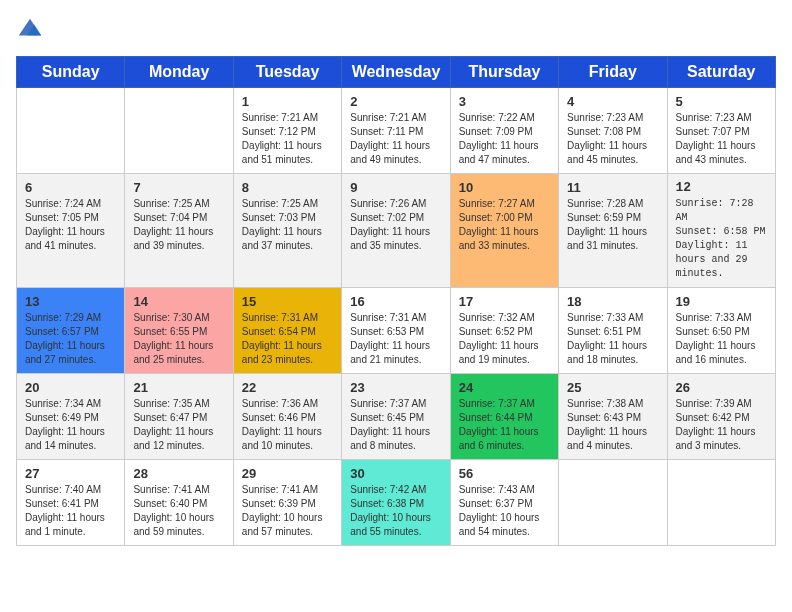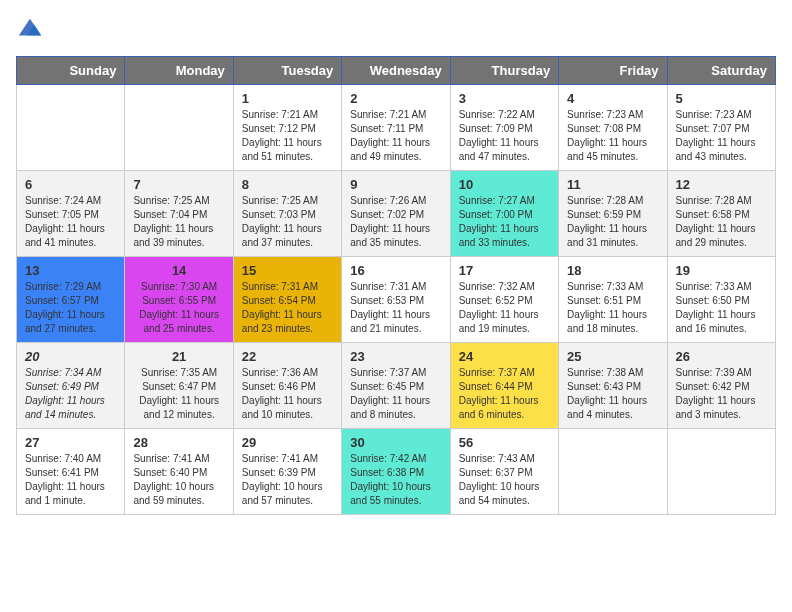--- a/index.html
+++ b/index.html
@@ -41,26 +41,26 @@
     .location {
       font-size: 14px;
       color: #555;
     }
     .calendar {
       width: 100%;
       border-collapse: collapse;
       border: 1px solid #ccc;
     }
     .calendar th {
-      background-color: #737373;
+      background-color: #1d4ed8;
       color: #fff;
-      font-size: 13px;
+      font-size: 16px;
       font-weight: bold;
       padding: 6px 8px;
-      text-align: right;
+      text-align: center;
       border: 1px solid #3a62b0;
     }
     .calendar td {
       vertical-align: top;
       border: 1px solid #ccc;
       padding: 6px 8px;
       font-size: 11px;
       color: #333;
       background: #fff;
       width: 108px;
@@ -154,39 +154,39 @@
           <div class="day-info">Sunrise: 7:25 AM<br>Sunset: 7:04 PM<br>Daylight: 11 hours and 39 minutes.</div>
         </td>
         <td style="background: rgb(242, 242, 242);">
           <span class="day-number">8</span>
           <div class="day-info">Sunrise: 7:25 AM<br>Sunset: 7:03 PM<br>Daylight: 11 hours and 37 minutes.</div>
         </td>
         <td style="background: rgb(242, 242, 242);">
           <span class="day-number">9</span>
           <div class="day-info">Sunrise: 7:26 AM<br>Sunset: 7:02 PM<br>Daylight: 11 hours and 35 minutes.</div>
         </td>
-        <td style="background: #5eead4;">
+        <td style="background: #fdba74;">
           <span class="day-number">10</span>
           <div class="day-info">Sunrise: 7:27 AM<br>Sunset: 7:00 PM<br>Daylight: 11 hours and 33 minutes.</div>
         </td>
         <td style="background: rgb(242, 242, 242);">
           <span class="day-number">11</span>
           <div class="day-info">Sunrise: 7:28 AM<br>Sunset: 6:59 PM<br>Daylight: 11 hours and 31 minutes.</div>
         </td>
-        <td style="background: rgb(242, 242, 242);">
+        <td style="background: rgb(242, 242, 242); font-family: Liberation Mono, monospace;">
           <span class="day-number">12</span>
           <div class="day-info">Sunrise: 7:28 AM<br>Sunset: 6:58 PM<br>Daylight: 11 hours and 29 minutes.</div>
         </td>
       </tr>
       <tr>
         <td style="background: #3b82f6;">
           <span class="day-number">13</span>
           <div class="day-info">Sunrise: 7:29 AM<br>Sunset: 6:57 PM<br>Daylight: 11 hours and 27 minutes.</div>
         </td>
-        <td style="background: #d946ef; text-align: center;">
+        <td style="background: #fca5a5;">
           <span class="day-number">14</span>
           <div class="day-info">Sunrise: 7:30 AM<br>Sunset: 6:55 PM<br>Daylight: 11 hours and 25 minutes.</div>
         </td>
         <td style="background: #eab308;">
           <span class="day-number">15</span>
           <div class="day-info">Sunrise: 7:31 AM<br>Sunset: 6:54 PM<br>Daylight: 11 hours and 23 minutes.</div>
         </td>
         <td style="background: rgb(255, 255, 255);">
           <span class="day-number">16</span>
           <div class="day-info">Sunrise: 7:31 AM<br>Sunset: 6:53 PM<br>Daylight: 11 hours and 21 minutes.</div>
@@ -198,37 +198,37 @@
         <td style="background: rgb(255, 255, 255);">
           <span class="day-number">18</span>
           <div class="day-info">Sunrise: 7:33 AM<br>Sunset: 6:51 PM<br>Daylight: 11 hours and 18 minutes.</div>
         </td>
         <td style="background: rgb(255, 255, 255);">
           <span class="day-number">19</span>
           <div class="day-info">Sunrise: 7:33 AM<br>Sunset: 6:50 PM<br>Daylight: 11 hours and 16 minutes.</div>
         </td>
       </tr>
       <tr>
-        <td style="background: rgb(242, 242, 242); font-style: italic;">
+        <td style="background: rgb(242, 242, 242);">
           <span class="day-number">20</span>
           <div class="day-info">Sunrise: 7:34 AM<br>Sunset: 6:49 PM<br>Daylight: 11 hours and 14 minutes.</div>
         </td>
-        <td style="background: rgb(242, 242, 242); text-align: center;">
+        <td style="background: rgb(242, 242, 242);">
           <span class="day-number">21</span>
           <div class="day-info">Sunrise: 7:35 AM<br>Sunset: 6:47 PM<br>Daylight: 11 hours and 12 minutes.</div>
         </td>
         <td style="background: rgb(242, 242, 242);">
           <span class="day-number">22</span>
           <div class="day-info">Sunrise: 7:36 AM<br>Sunset: 6:46 PM<br>Daylight: 11 hours and 10 minutes.</div>
         </td>
         <td style="background: rgb(242, 242, 242);">
           <span class="day-number">23</span>
           <div class="day-info">Sunrise: 7:37 AM<br>Sunset: 6:45 PM<br>Daylight: 11 hours and 8 minutes.</div>
         </td>
-        <td style="background: #fde047;">
+        <td style="background: #22c55e;">
           <span class="day-number">24</span>
           <div class="day-info">Sunrise: 7:37 AM<br>Sunset: 6:44 PM<br>Daylight: 11 hours and 6 minutes.</div>
         </td>
         <td style="background: rgb(242, 242, 242);">
           <span class="day-number">25</span>
           <div class="day-info">Sunrise: 7:38 AM<br>Sunset: 6:43 PM<br>Daylight: 11 hours and 4 minutes.</div>
         </td>
         <td style="background: rgb(242, 242, 242);">
           <span class="day-number">26</span>
           <div class="day-info">Sunrise: 7:39 AM<br>Sunset: 6:42 PM<br>Daylight: 11 hours and 3 minutes.</div>

